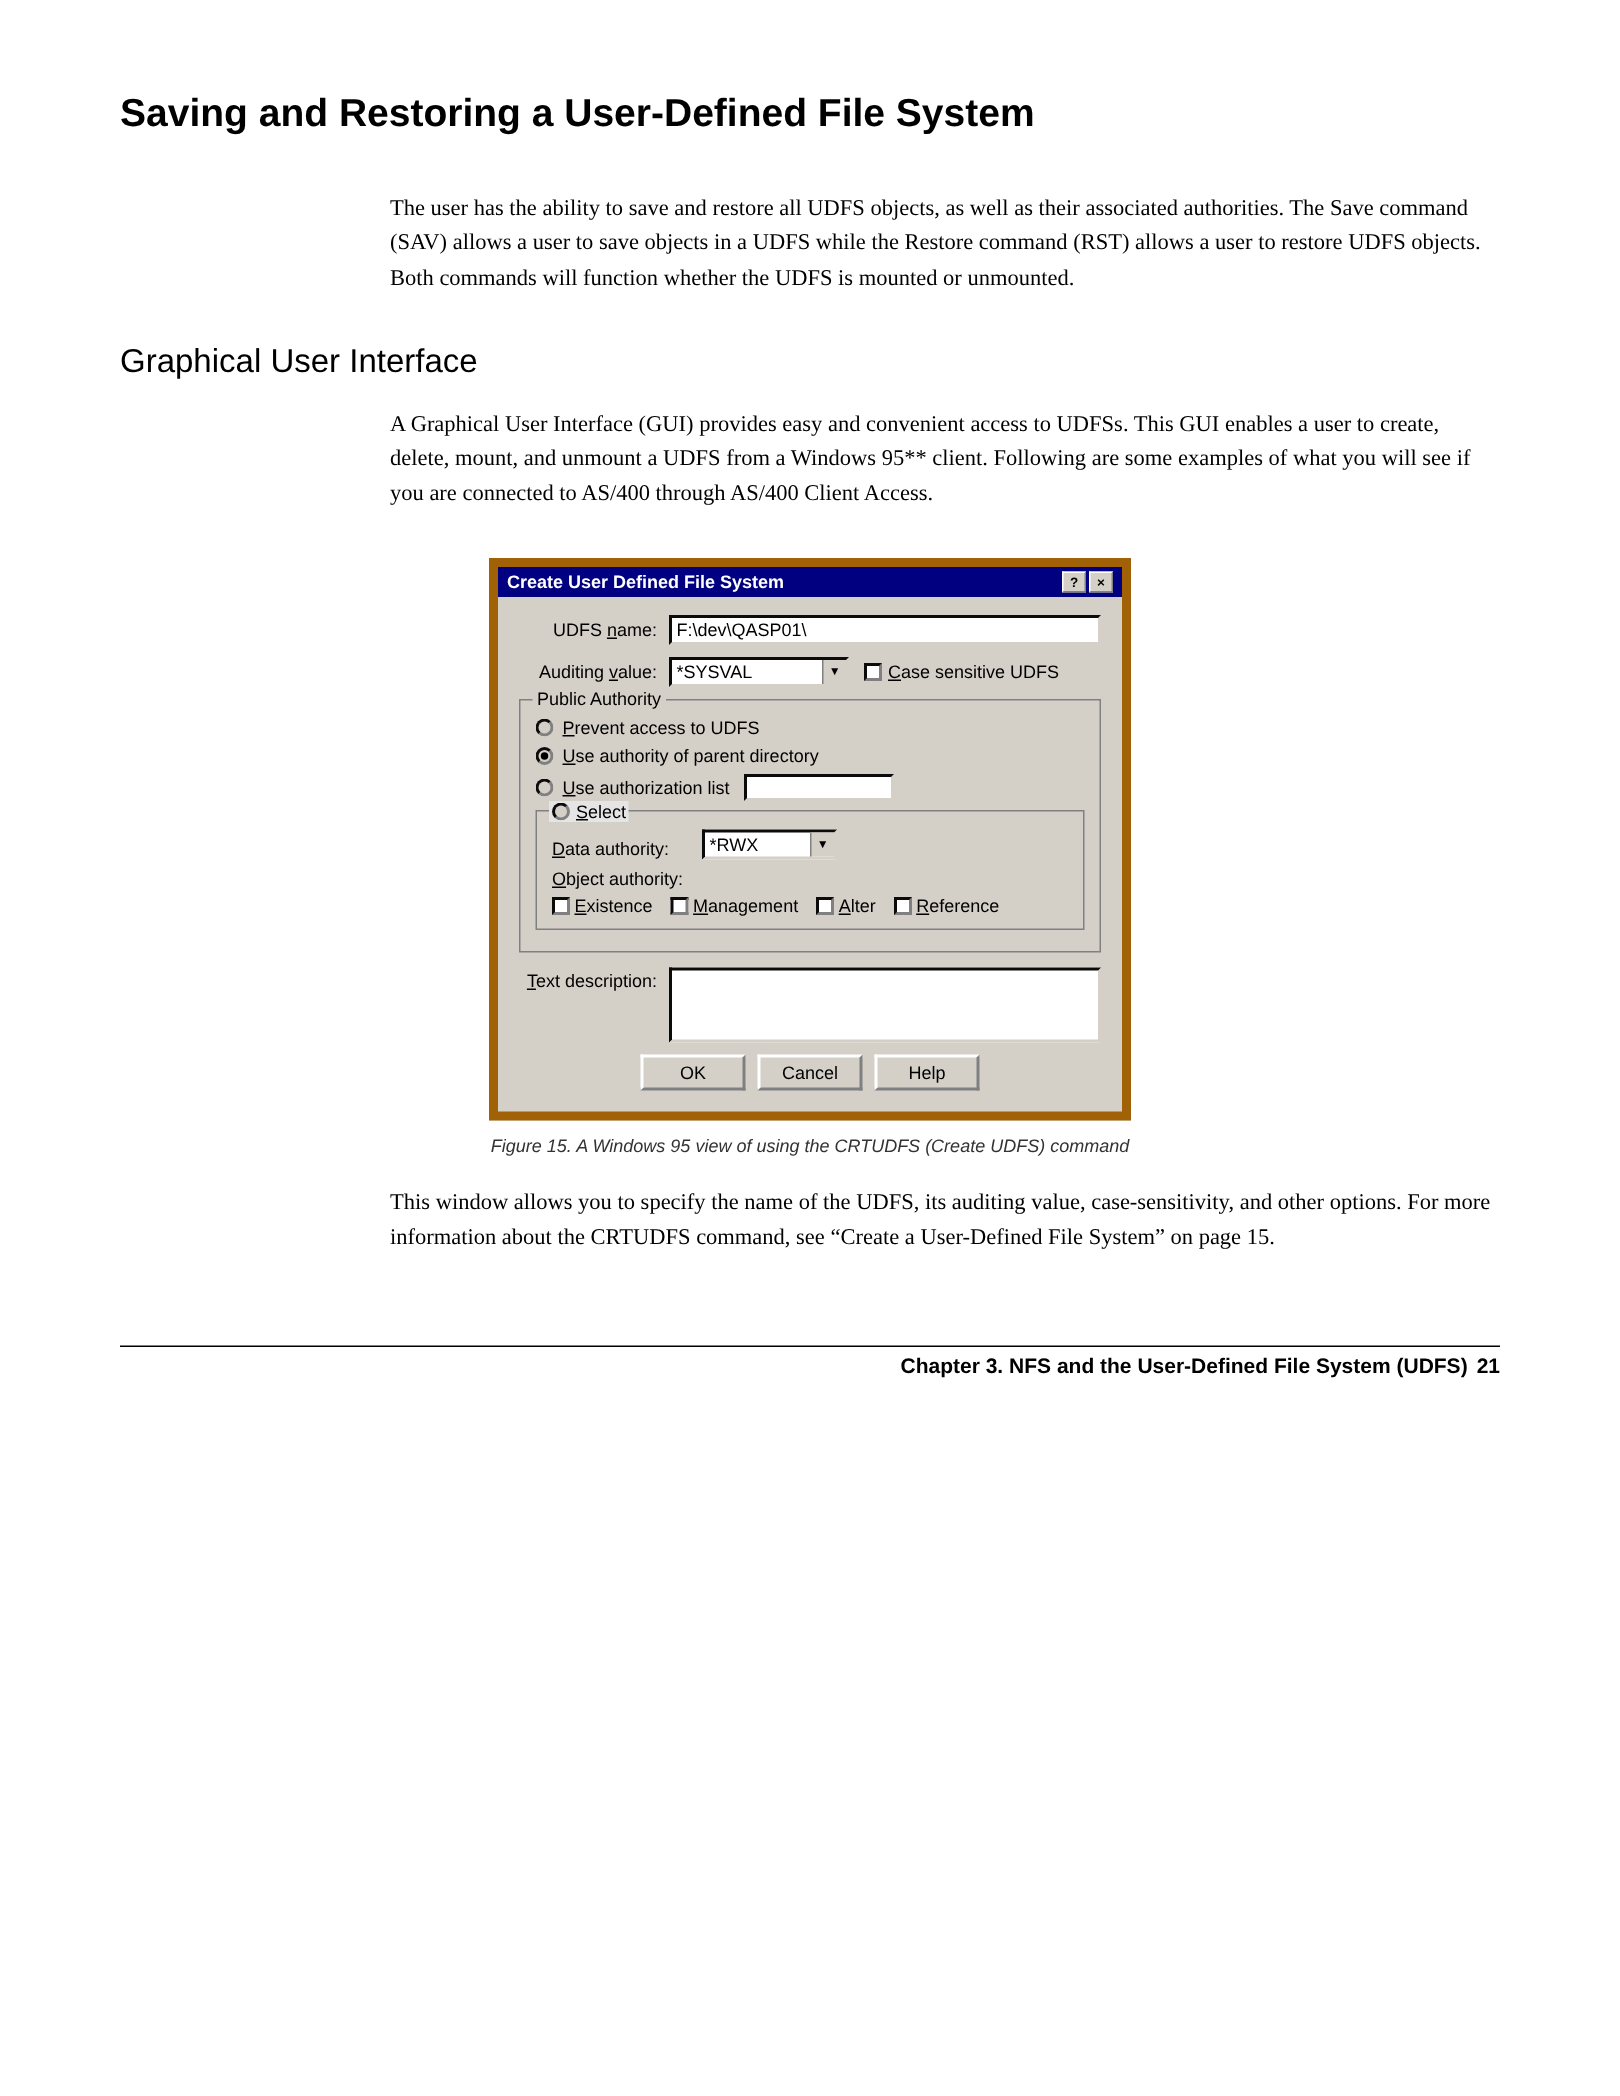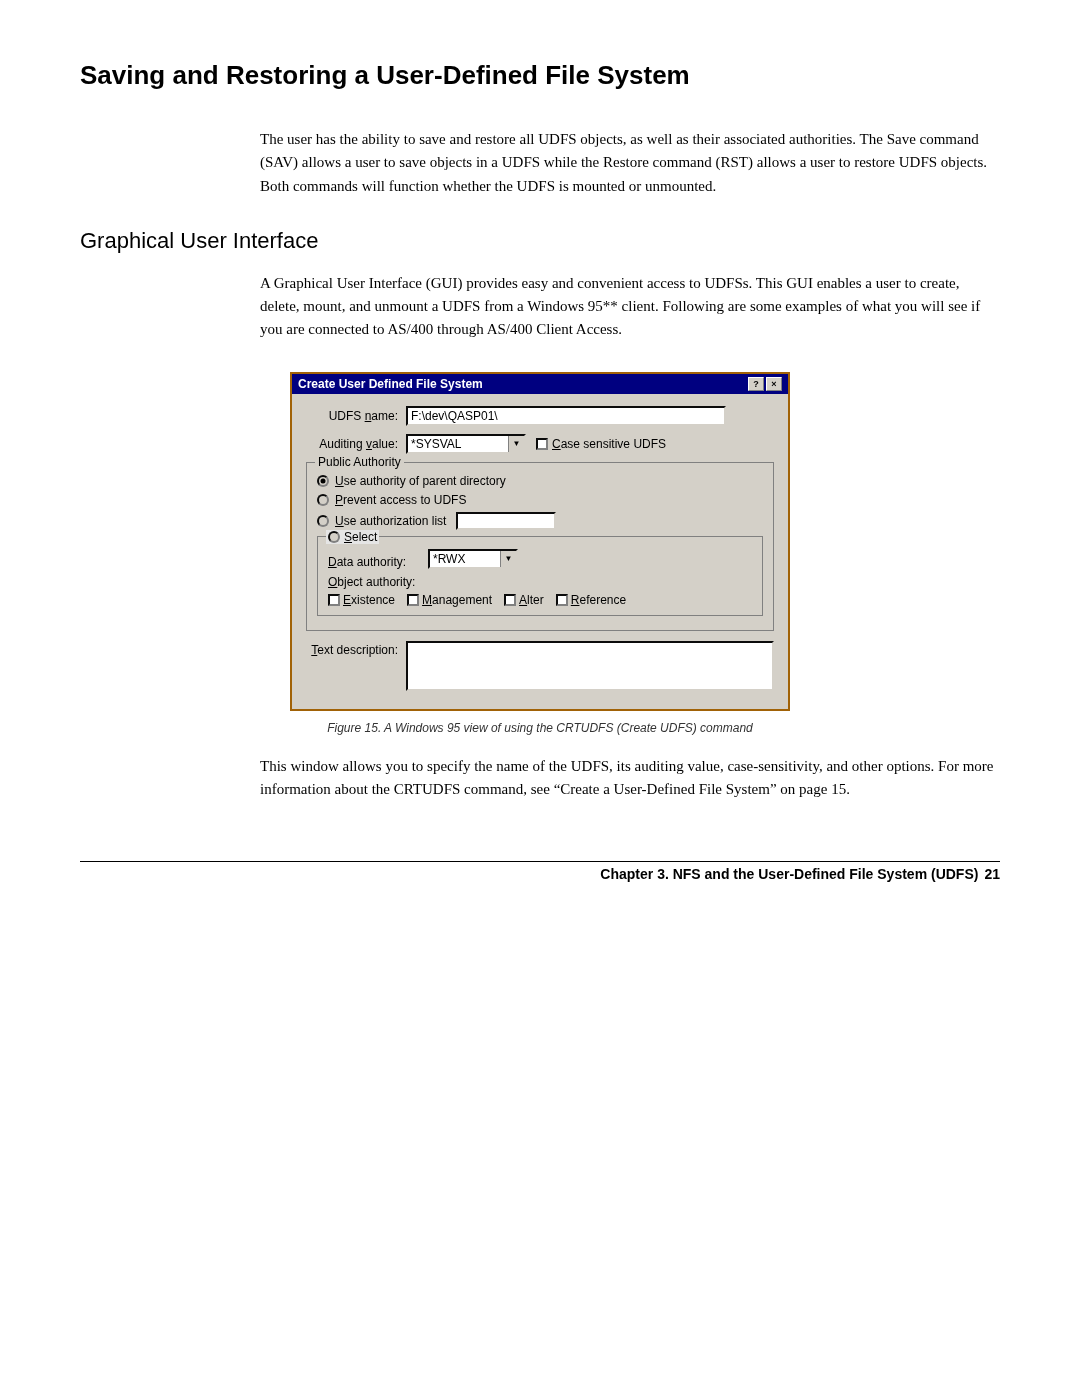--- a/index.html
+++ b/index.html
@@ -43,22 +43,22 @@
     }
 
     .dialog-container {
       display: flex;
       flex-direction: column;
       align-items: center;
       margin: 30px 0 10px 0;
     }
 
     .dialog-box {
-      width: 500px;
-      border: 2px solid #a16207;
+      width: 428px;
+      border: 6px solid #a16207;
       background: #d4d0c8;
       font-family: Arial, Helvetica, sans-serif;
       font-size: 12px;
     }
 
     .dialog-titlebar {
       background: #000080;
       color: #fff;
       font-family: Arial, Helvetica, sans-serif;
       font-size: 12px;
@@ -421,30 +421,30 @@
                 <u>C</u>ase sensitive UDFS
               </span>
             </div>
           </div>
         </div>
 
         <div class="group-box">
           <span class="group-box-title">Public Authority</span>
 
           <div class="radio-row">
+            <div class="win-radio"></div>
+            <span>
+              <u>P</u>revent access to  UDFS
+            </span>
+          </div>
+
+          <div class="radio-row">
             <div class="win-radio checked"></div>
             <span>
               <u>U</u>se authority of parent directory
-            </span>
-          </div>
-
-          <div class="radio-row">
-            <div class="win-radio"></div>
-            <span>
-              <u>P</u>revent access to  UDFS
             </span>
           </div>
 
           <div class="radio-row">
             <div class="win-radio"></div>
             <span>
               <u>U</u>se authorization list
             </span>
             <div class="auth-list-input win-input"></div>
           </div>
@@ -500,20 +500,25 @@
           </div>
         </div>
 
         <div class="text-desc-row">
           <div class="text-desc-label">
             <u>T</u>ext description:
           </div>
           <div class="text-desc-input"></div>
         </div>
 
+        <div class="dialog-buttons">
+          <div class="win-button">OK</div>
+          <div class="win-button">Cancel</div>
+          <div class="win-button">Help</div>
+        </div>
 
       </div>
     </div>
   </div>
 
   <p class="figure-caption">Figure 15. A Windows 95 view of using the CRTUDFS (Create UDFS) command</p>
 
   <p class="body-text">This window allows you to specify the name of the UDFS, its auditing value, case-sensitivity, and other options. For more information about the CRTUDFS command, see “Create a User-Defined File System” on page 15.</p>
 
   <div class="footer-bar">

